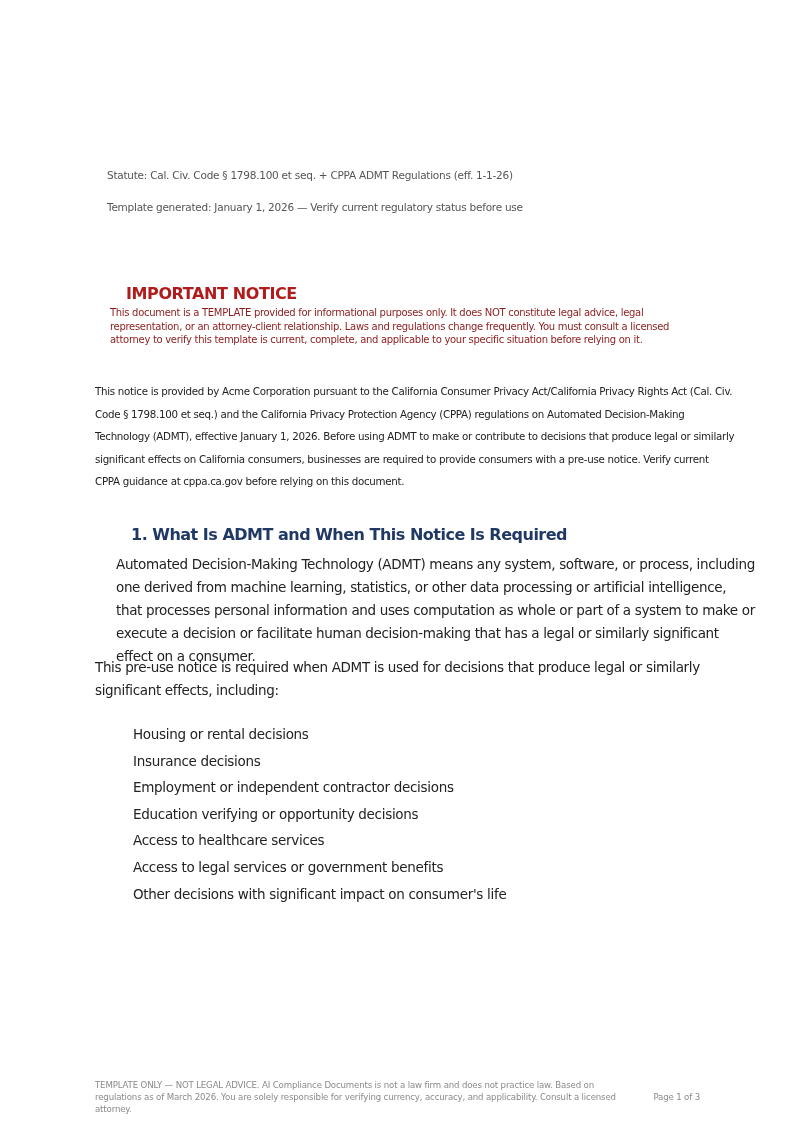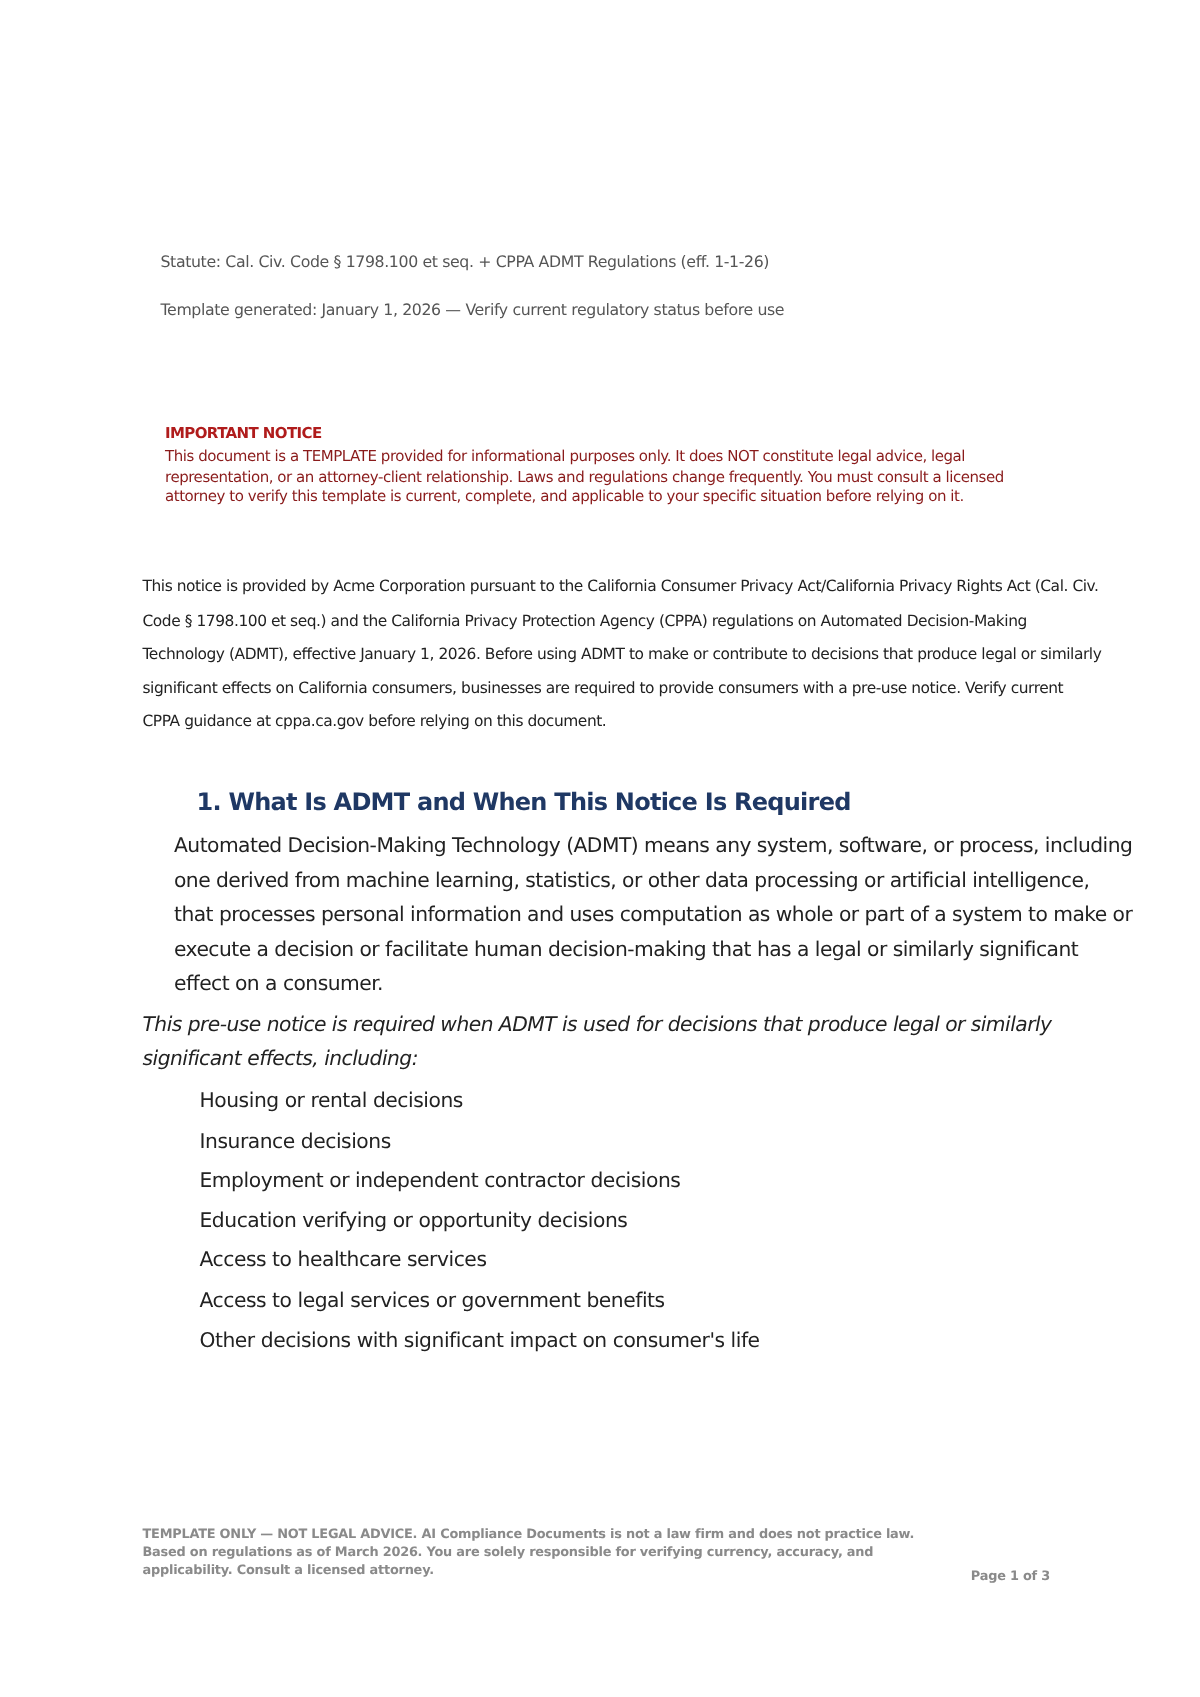--- a/index.html
+++ b/index.html
@@ -27,25 +27,26 @@
     }
     .meta div { margin: 12px; }
 
     .notice {
       position: absolute;
       left: 110px;
       top: 284px;
       width: 600px;
     }
     .notice-title {
-      font-size: 10px;
+      font-size: 16px;
       font-weight: bold;
       color: #b01c1c;
       letter-spacing: -0.4px;
       margin-bottom: 3px;
+      margin-left: 16px;
     }
     .notice-body {
       font-size: 10px;
       line-height: 13.5px;
       color: #8a1b1b;
       letter-spacing: -0.3px;
     }
 
     .intro {
       position: absolute;
@@ -73,54 +74,52 @@
       position: absolute;
       left: 95px;
       width: 640px;
       font-size: 13.5px;
       line-height: 23px;
       color: #222222;
       letter-spacing: -0.35px;
       margin: 0;
     }
     .para-1 { top: 553px; margin-left: 21px; }
-    .para-2 { top: 672px; font-style: italic; }
+    .para-2 { top: 656px; }
 
     .decision-list {
       position: absolute;
       left: 133px;
       top: 721px;
       list-style: none;
       margin: 0;
       padding: 0;
       font-size: 13.5px;
       line-height: 26.6px;
       color: #222222;
       letter-spacing: -0.3px;
     }
 
     .footer {
       position: absolute;
       left: 95px;
-      top: 1017px;
+      top: 1079px;
       width: 610px;
       font-size: 8.6px;
       line-height: 12px;
       color: #8a8a8a;
       letter-spacing: -0.15px;
-      font-weight: bold;
     }
     .footer-text { width: 540px; }
     .page-num {
       position: absolute;
       right: 5px;
       top: 12px;
       font-size: 8.6px;
       color: #8a8a8a;
-      margin-top: 16px;
     }
   </style>
 </head>
 <body>
 
 <div class="meta">
   <div>Statute: Cal. Civ. Code § 1798.100 et seq. + CPPA ADMT Regulations (eff. 1-1-26)</div>
   <div>Template generated: January 1, 2026 — Verify current regulatory status before use</div>
 </div>
 

